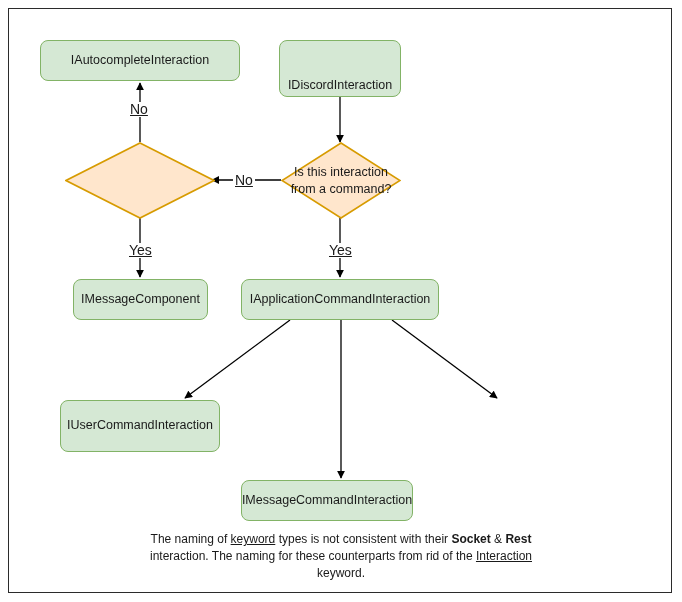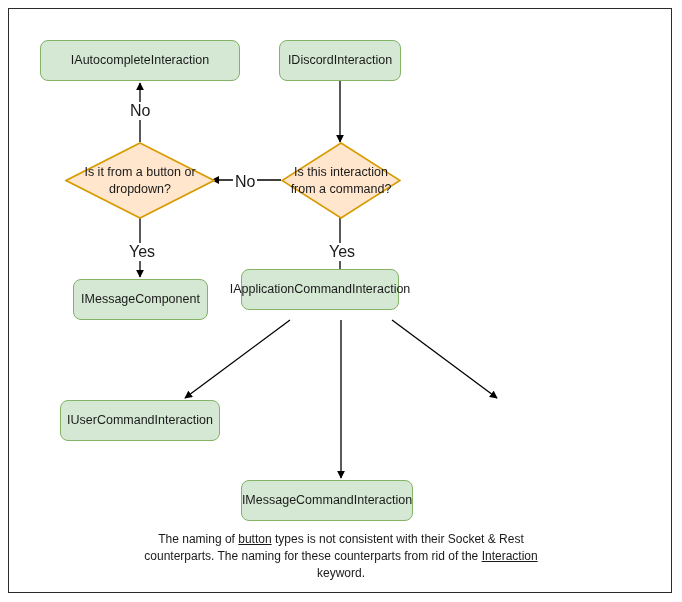--- a/index.html
+++ b/index.html
@@ -74,38 +74,39 @@
     width: 100%;
     height: 100%;
   }
   .diamond-label {
     position: relative;
     z-index: 2;
     width: 86%;
   }
   .edge-label {
     position: absolute;
-    font-size: 16px;
+    font-size: 14px;
     color: #1a1a1a;
     background: #ffffff;
     padding: 0 2px;
     white-space: nowrap;
     line-height: 1.1;
+    text-decoration: underline;
   }
   #caption {
     position: absolute;
     left: 141px;
     top: 531px;
     width: 400px;
     text-align: center;
     font-size: 12px;
     line-height: 1.42;
     color: #1a1a1a;
   }
-  #caption b { font-weight: normal; }
+  #caption b { font-weight: bold; }
   #caption u { text-decoration: underline; }
 </style>
 </head>
 <body>
 
 <div id="page">
   <div id="frame"></div>
 
   <div id="canvas">
 
@@ -130,63 +131,62 @@
 
       <line x1="341" y1="320" x2="341" y2="478" stroke="#000000" stroke-width="1.3" marker-end="url(#arrow)"></line>
 
       <line x1="392" y1="320" x2="497" y2="398" stroke="#000000" stroke-width="1.3" marker-end="url(#arrow)"></line>
     </svg>
 
     <div class="node node-box" style="left:40px; top:40px; width:200px; height:41px;">
       <span>IAutocompleteInteraction</span>
     </div>
 
-    <div class="node node-box" style="left:279px; top:40px; width:122px; height:41px;">
+    <div class="node node-box" style="left:279px; top:40px; width:122px; height:57px;align-items:flex-end;">
       <span>IDiscordInteraction</span>
     </div>
 
     <div class="node node-diamond" style="left:65px; top:142px; width:150px; height:77px;">
       <svg class="diamond-shape" viewBox="0 0 150 77" preserveAspectRatio="none" xmlns="http://www.w3.org/2000/svg">
         <polygon points="75,1 149,38.5 75,76 1,38.5" fill="#ffe6cc" stroke="#d79b00" stroke-width="1.6"></polygon>
       </svg>
-      <span class="diamond-label">Is it from a button or dropdown?</span>
     </div>
 
     <div class="node node-diamond" style="left:281px; top:142px; width:120px; height:77px;">
       <svg class="diamond-shape" viewBox="0 0 120 77" preserveAspectRatio="none" xmlns="http://www.w3.org/2000/svg">
         <polygon points="60,1 119,38.5 60,76 1,38.5" fill="#ffe6cc" stroke="#d79b00" stroke-width="1.6"></polygon>
       </svg>
       <span class="diamond-label">Is this interaction from a command?</span>
     </div>
 
     <div class="node node-box" style="left:73px; top:279px; width:135px; height:41px;">
       <span>IMessageComponent</span>
     </div>
 
-    <div class="node node-box" style="left:241px; top:269px; width:158px; height:41px;">
+    <div class="node node-box" style="left:241px; top:279px; width:198px; height:41px;">
       <span>IApplicationCommandInteraction</span>
     </div>
 
-    <div class="node node-box" style="left:60px; top:400px; width:160px; height:41px;">
+    <div class="node node-box" style="left:60px; top:400px; width:160px; height:52px;">
       <span>IUserCommandInteraction</span>
     </div>
 
     <div class="node node-box" style="left:241px; top:480px; width:172px; height:41px;">
       <span>IMessageCommandInteraction</span>
     </div>
 
 
     <div class="edge-label" style="left:128px; top:102px;">No</div>
 
     <div class="edge-label" style="left:233px; top:173px;">No</div>
 
     <div class="edge-label" style="left:127px; top:243px;">Yes</div>
 
     <div class="edge-label" style="left:327px; top:243px;">Yes</div>
 
     <div id="caption">
-      <span>The naming of </span><u>button</u><span> types is not consistent with their</span>
-      <b>Socket</b><span> &amp; </span><b>Rest</b><span> counterparts. The naming for these</span>
+      <span>The naming of </span><u>keyword</u><span> types is not consistent with their</span>
+      <b>Socket</b><span> &amp; </span><b>Rest</b><span> interaction. The naming for these</span>
       <span>counterparts from rid of the </span><u>Interaction</u><span> keyword.</span>
     </div>
 
   </div>
 </div>
 
 </body></html>

